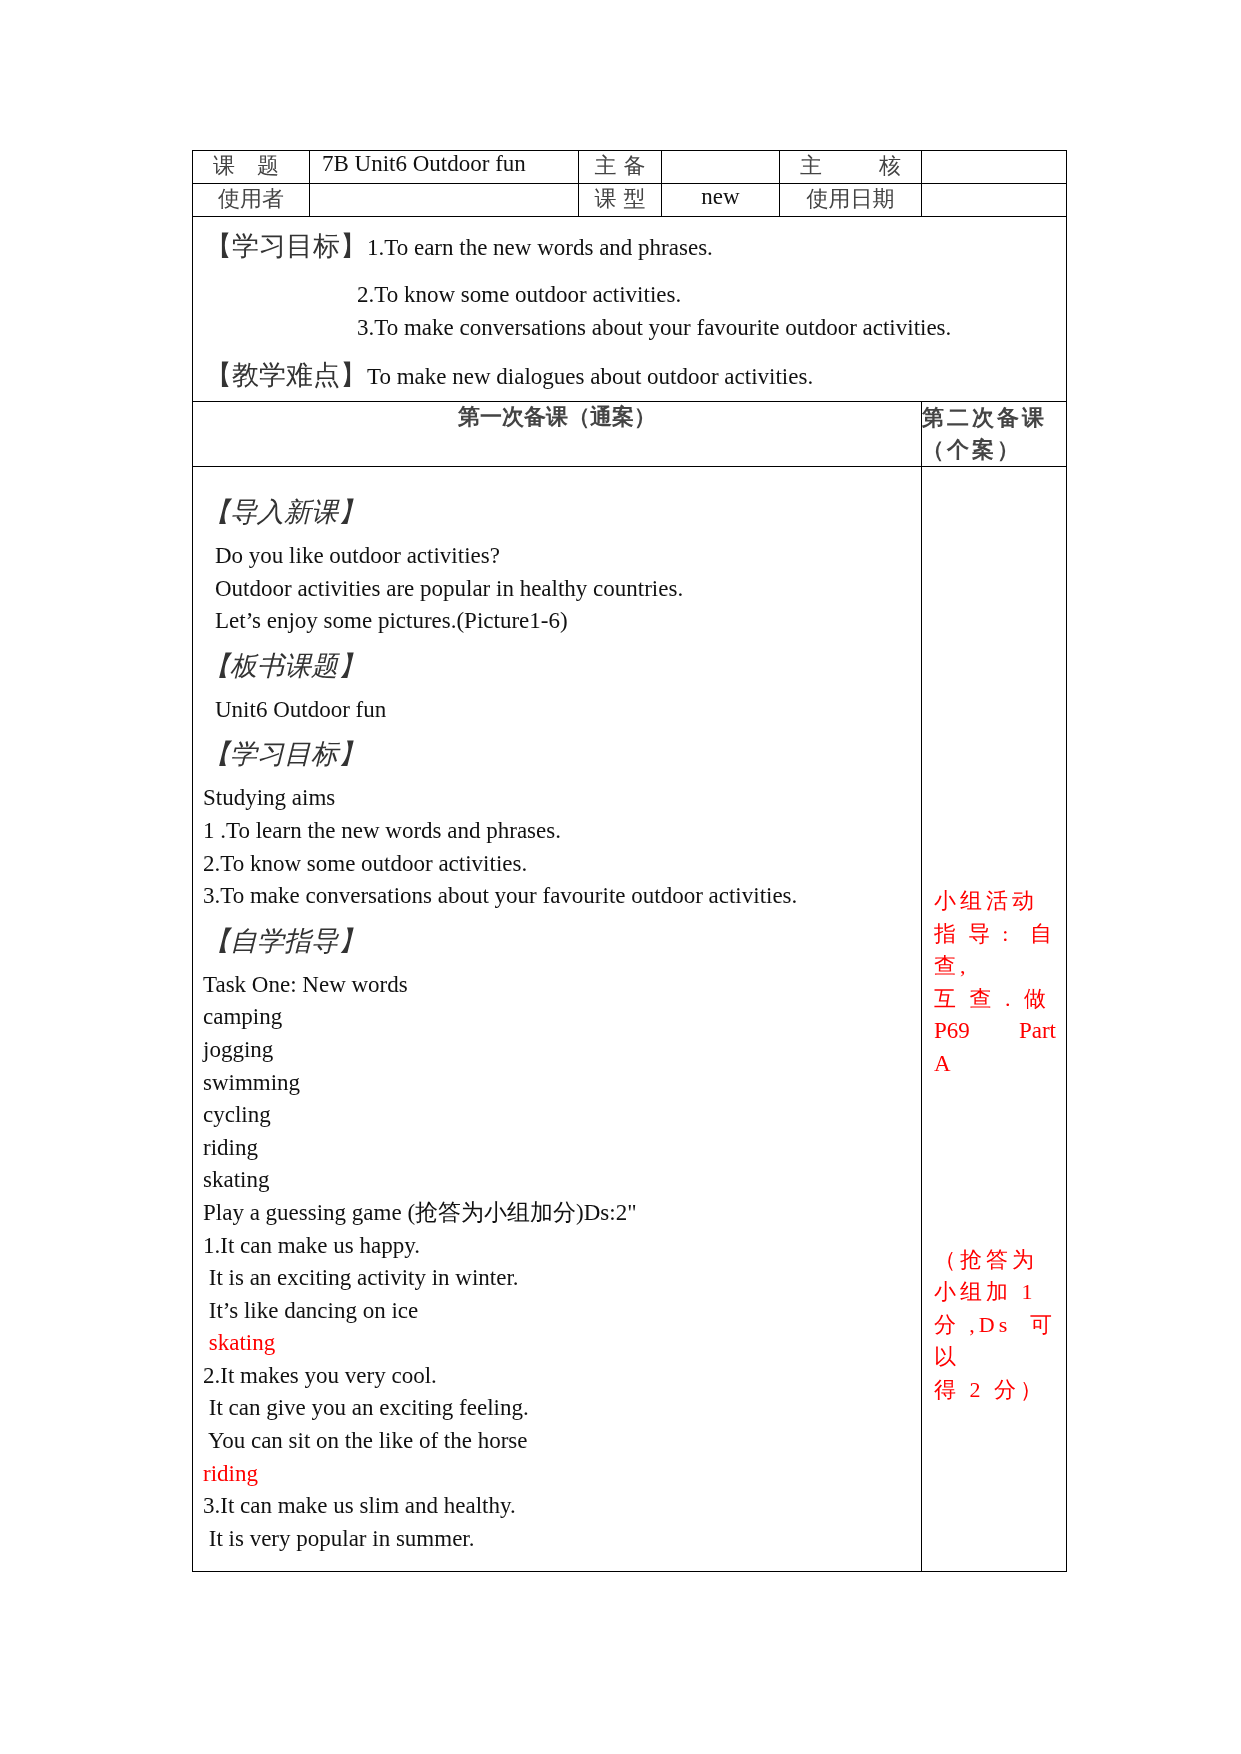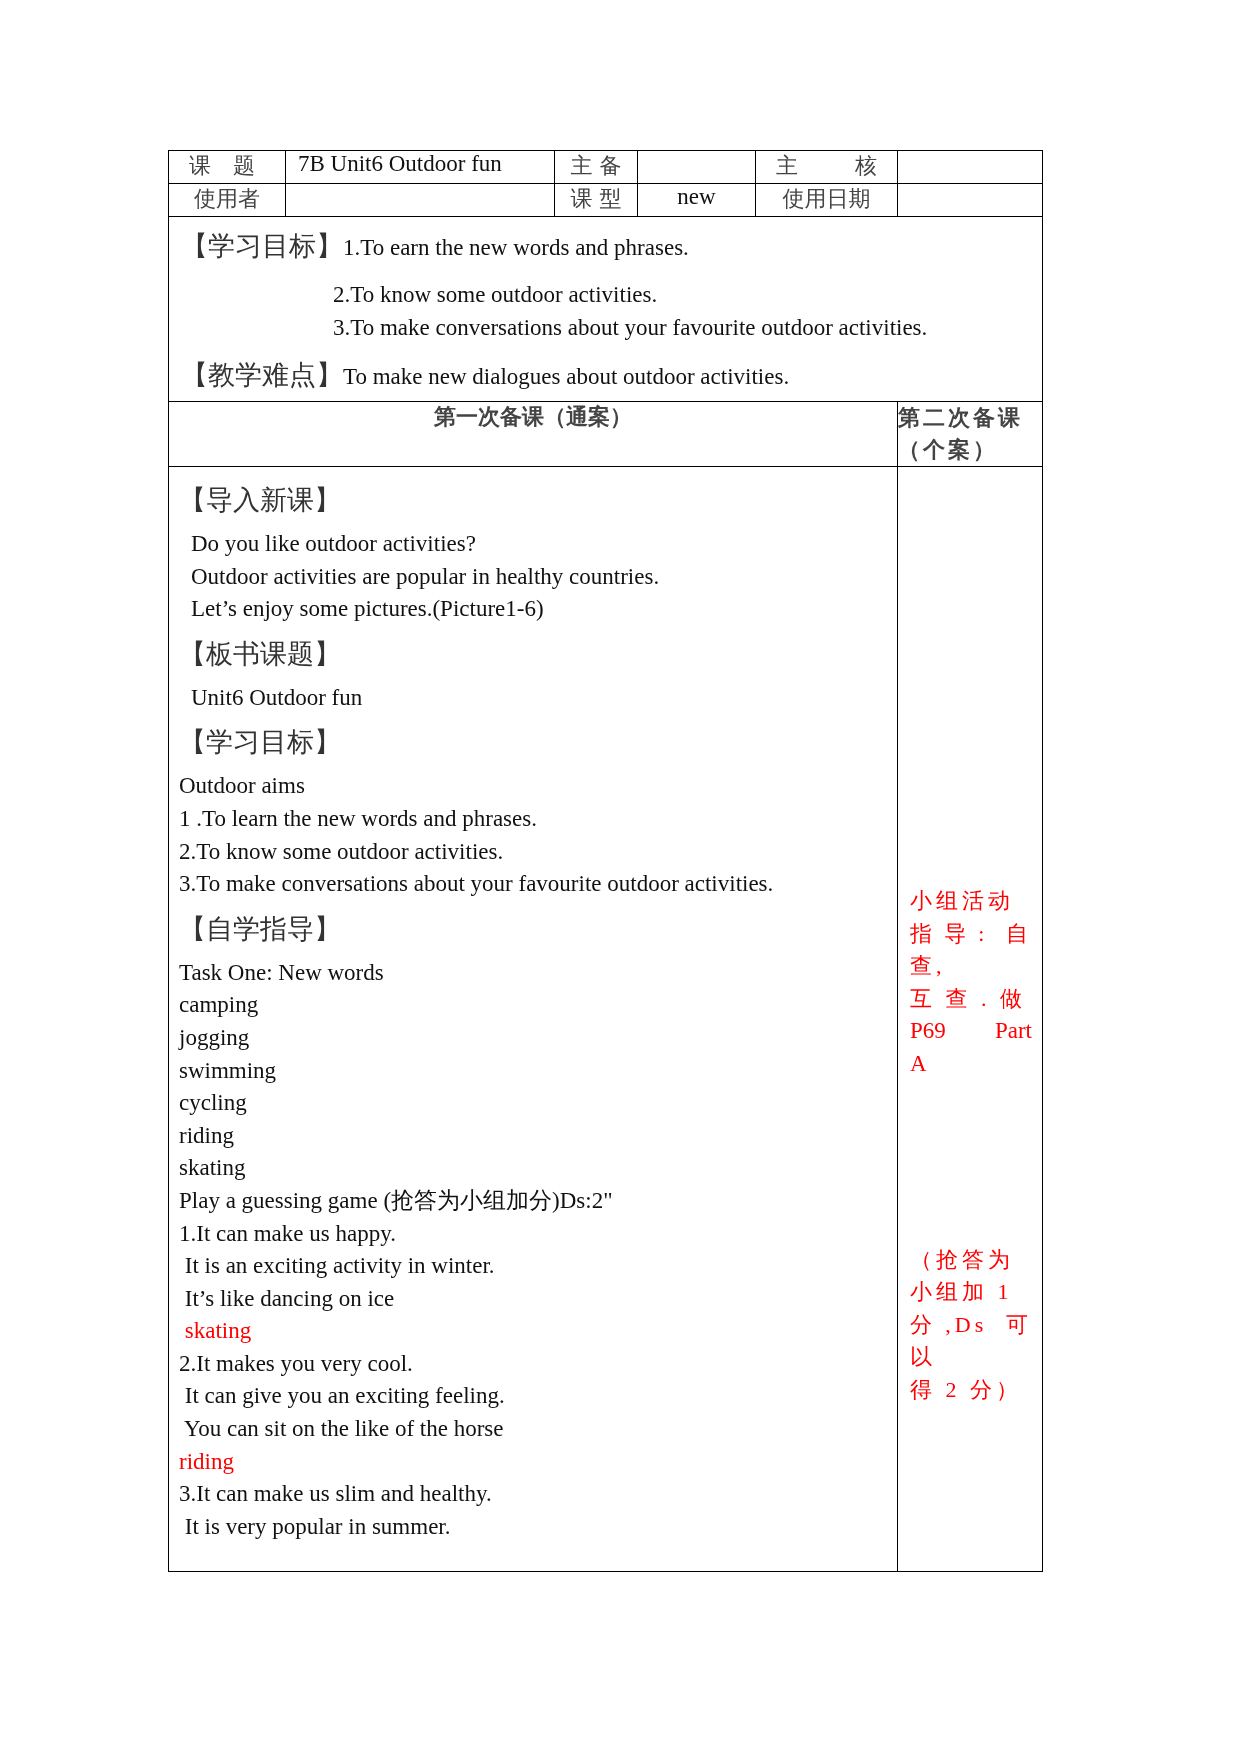--- a/index.html
+++ b/index.html
@@ -1,20 +1,20 @@
 <!DOCTYPE html>
 <html><head>
   <meta charset="utf-8">
   <style>
     html, body { margin: 0; padding: 0; background: #ffffff; }
     body { width: 1241px; height: 1754px; position: relative; overflow: hidden;
       font-family: "Liberation Serif", "DejaVu Serif", serif; color: #111; }
     .page { position: absolute; left: 0; top: 0; width: 1241px; height: 1754px; background: #fff; }
 
-    table.lesson { position: absolute; left: 168px; top: 150px; width: 874px;
+    table.lesson { position: absolute; left: 192px; top: 150px; width: 874px;
       border-collapse: collapse; table-layout: fixed; }
     table.lesson td { border: 1.5px solid #000; vertical-align: top; padding: 0; }
 
     .cn { font-family: "DejaVu Sans", "Liberation Sans", sans-serif; color: #444; font-weight: 300; }
     .hdr td { height: 32px; font-size: 22px; vertical-align: middle; }
     .hdr .lbl { text-align: center; letter-spacing: 0; }
     .hdr .val { padding-left: 12px; font-size: 23px; color: #111; }
     .hdr .valc { text-align: center; font-size: 23px; color: #111; }
     .spread { display: flex; justify-content: space-between; padding: 0 20px; }
 
@@ -22,21 +22,21 @@
     .goals .row { display: flex; align-items: baseline; }
     .goals .bracket { font-size: 27px; color: #333; }
     .goals .indent { padding-left: 152px; }
     .goals .gap { height: 14px; }
 
     .section-hdr td { height: 64px; font-weight: bold; }
     .sec1 { text-align: center; font-size: 22px; padding-top: 6px; }
     .sec2 { font-size: 22px; padding: 6px 6px 0 10px; line-height: 32px; letter-spacing: 3px; }
 
     .main { padding: 14px 10px 0 10px; font-size: 23px; line-height: 32.6px; }
-    .main .h { font-size: 27px; color: #333; line-height: 38px; margin: 0 0 9px 0; }
+    .main .h { font-size: 27px; color: #333; line-height: 38px; margin: 12px 0 9px 0; font-style: italic; }
     .main .ind { padding-left: 12px; }
     .main .line { white-space: pre; }
     .main .mt { margin-top: 9px; }
     .red { color: #ff0000; }
 
     .side { padding: 0 10px 0 12px; font-size: 22px; line-height: 32.6px; }
     .side .note { color: #ff0000; letter-spacing: 4px; text-align: justify; }
     .side .note1 { margin-top: 418px; }
     .side .note2 { margin-top: 163px; }
     .side .pline { display: flex; justify-content: space-between; letter-spacing: 0; font-family: "Liberation Serif", serif; font-size: 23px; }
@@ -114,21 +114,21 @@
         <div class="main">
           <div class="h cn ind" style="padding-left:0">【导入新课】</div>
           <div class="ind">Do you like outdoor activities?</div>
           <div class="ind">Outdoor activities are popular in healthy countries.</div>
           <div class="ind">Let’s enjoy some pictures.(Picture1-6)</div>
 
           <div class="h cn mt">【板书课题】</div>
           <div class="ind">Unit6 Outdoor fun</div>
 
           <div class="h cn mt">【学习目标】</div>
-          <div>Outdoor aims</div>
+          <div>Studying aims</div>
           <div>1 .To learn the new words and phrases.</div>
           <div>2.To know some outdoor activities.</div>
           <div>3.To make conversations about your favourite outdoor activities.</div>
 
           <div class="h cn mt">【自学指导】</div>
           <div>Task One: New words</div>
           <div>camping</div>
           <div>jogging</div>
           <div>swimming</div>
           <div>cycling</div>

